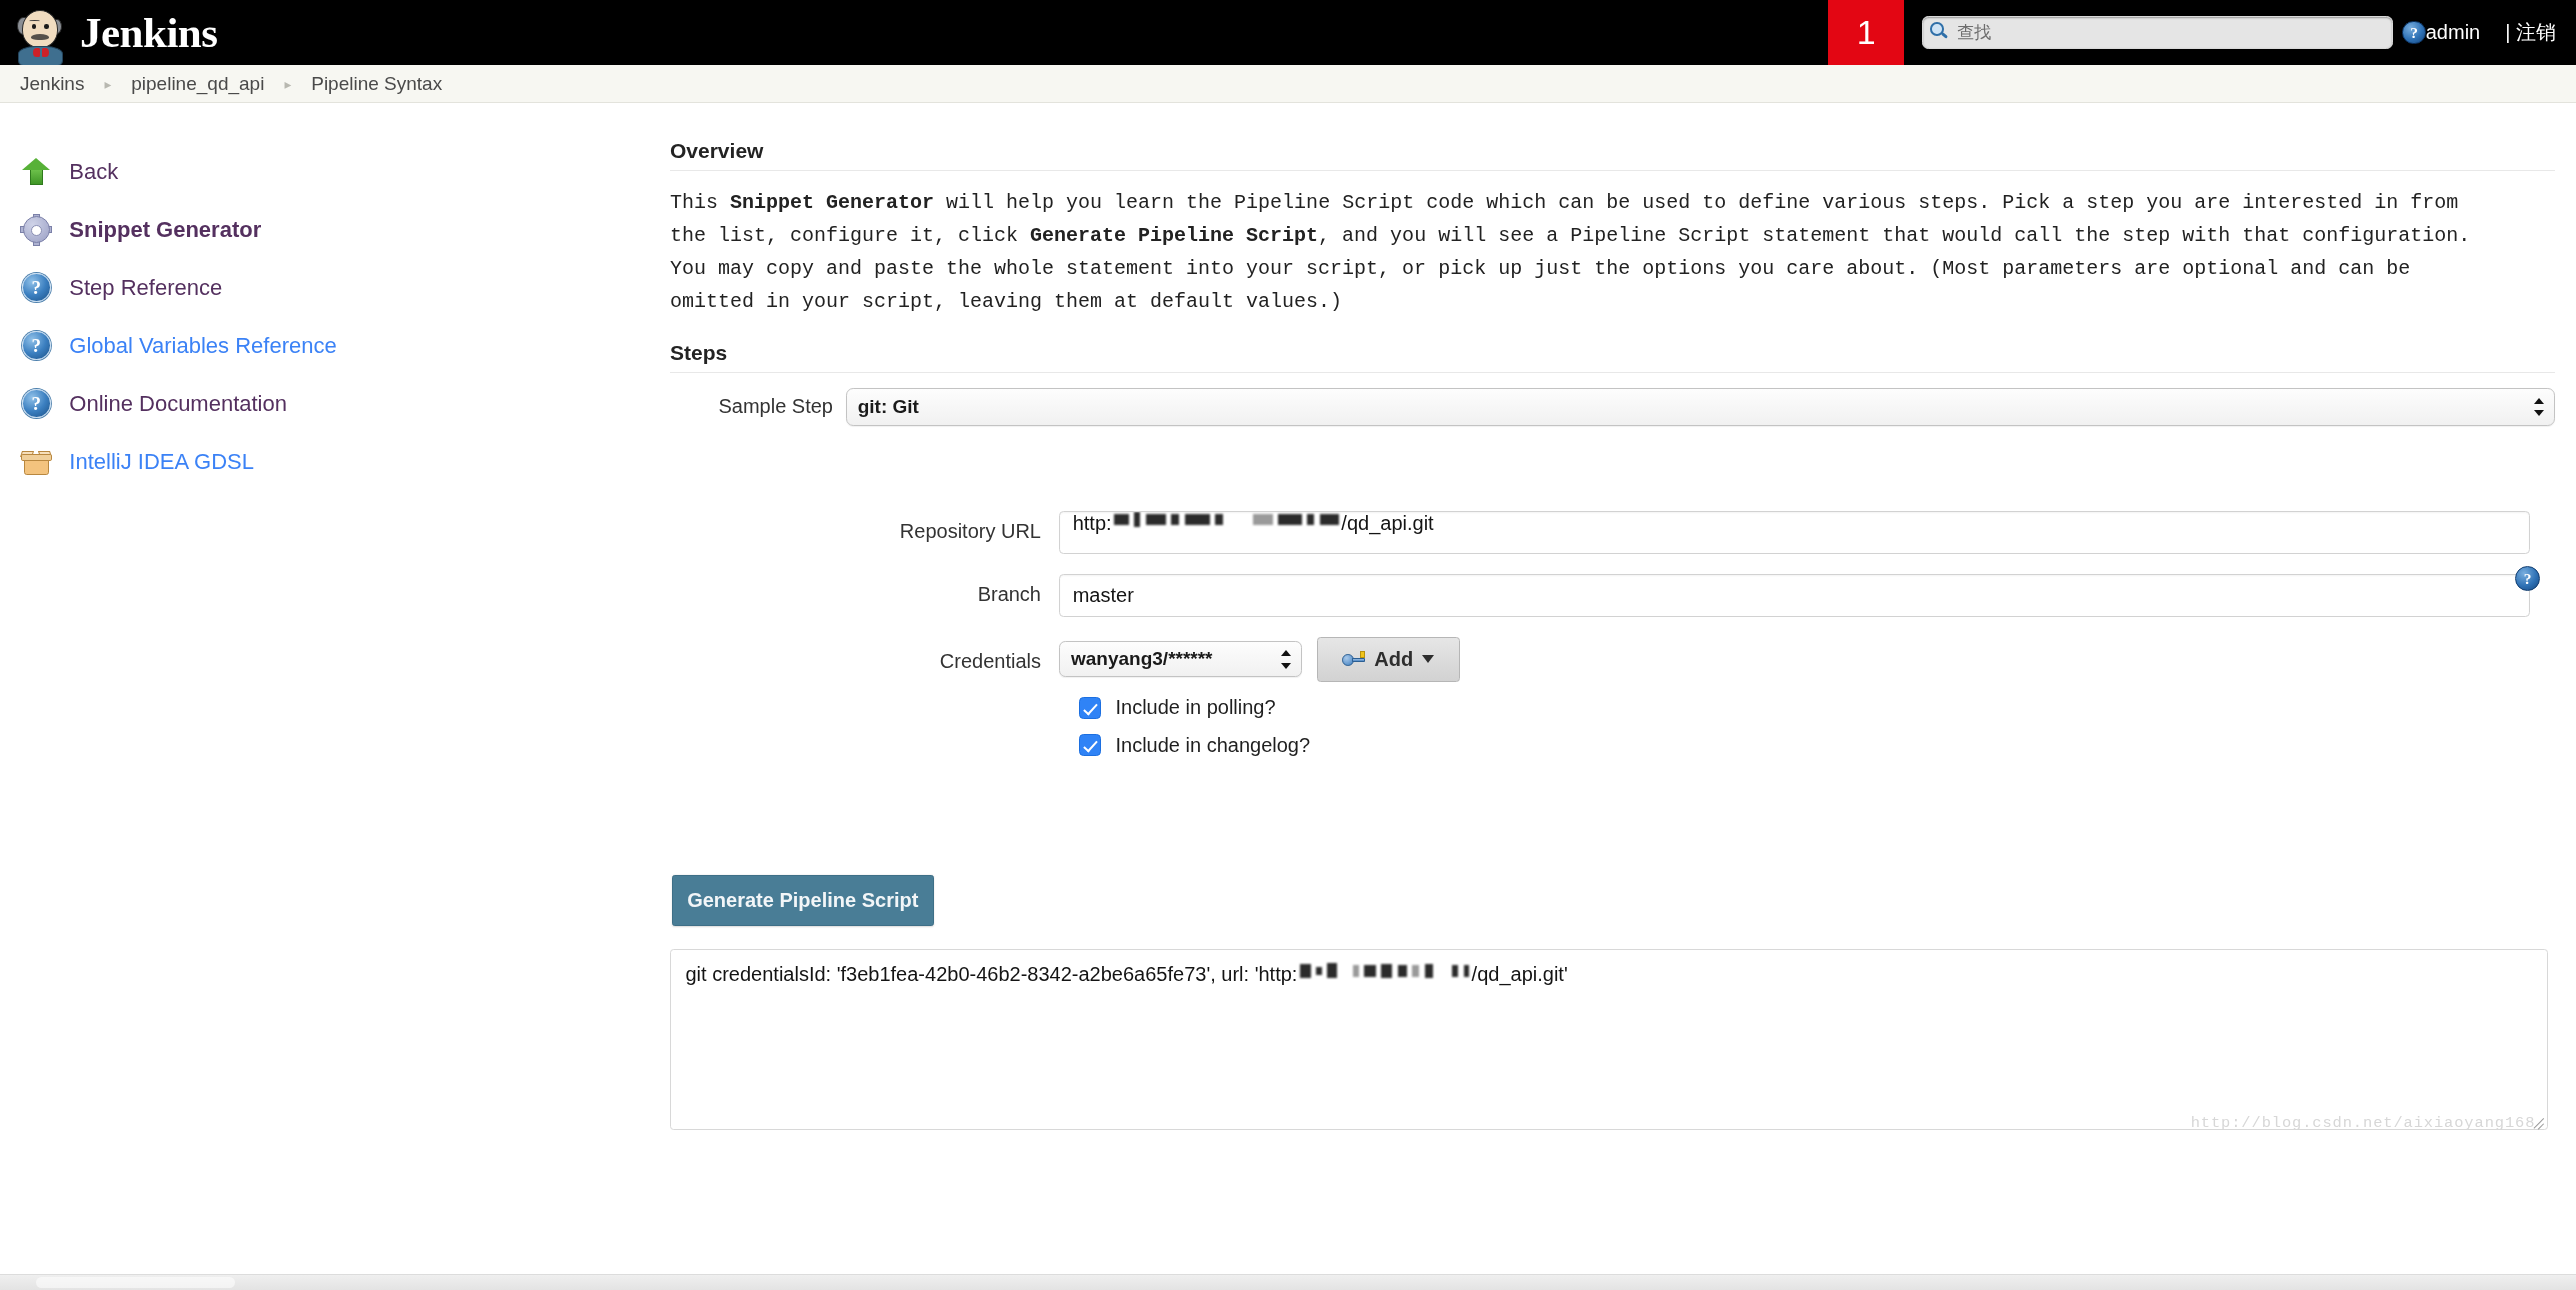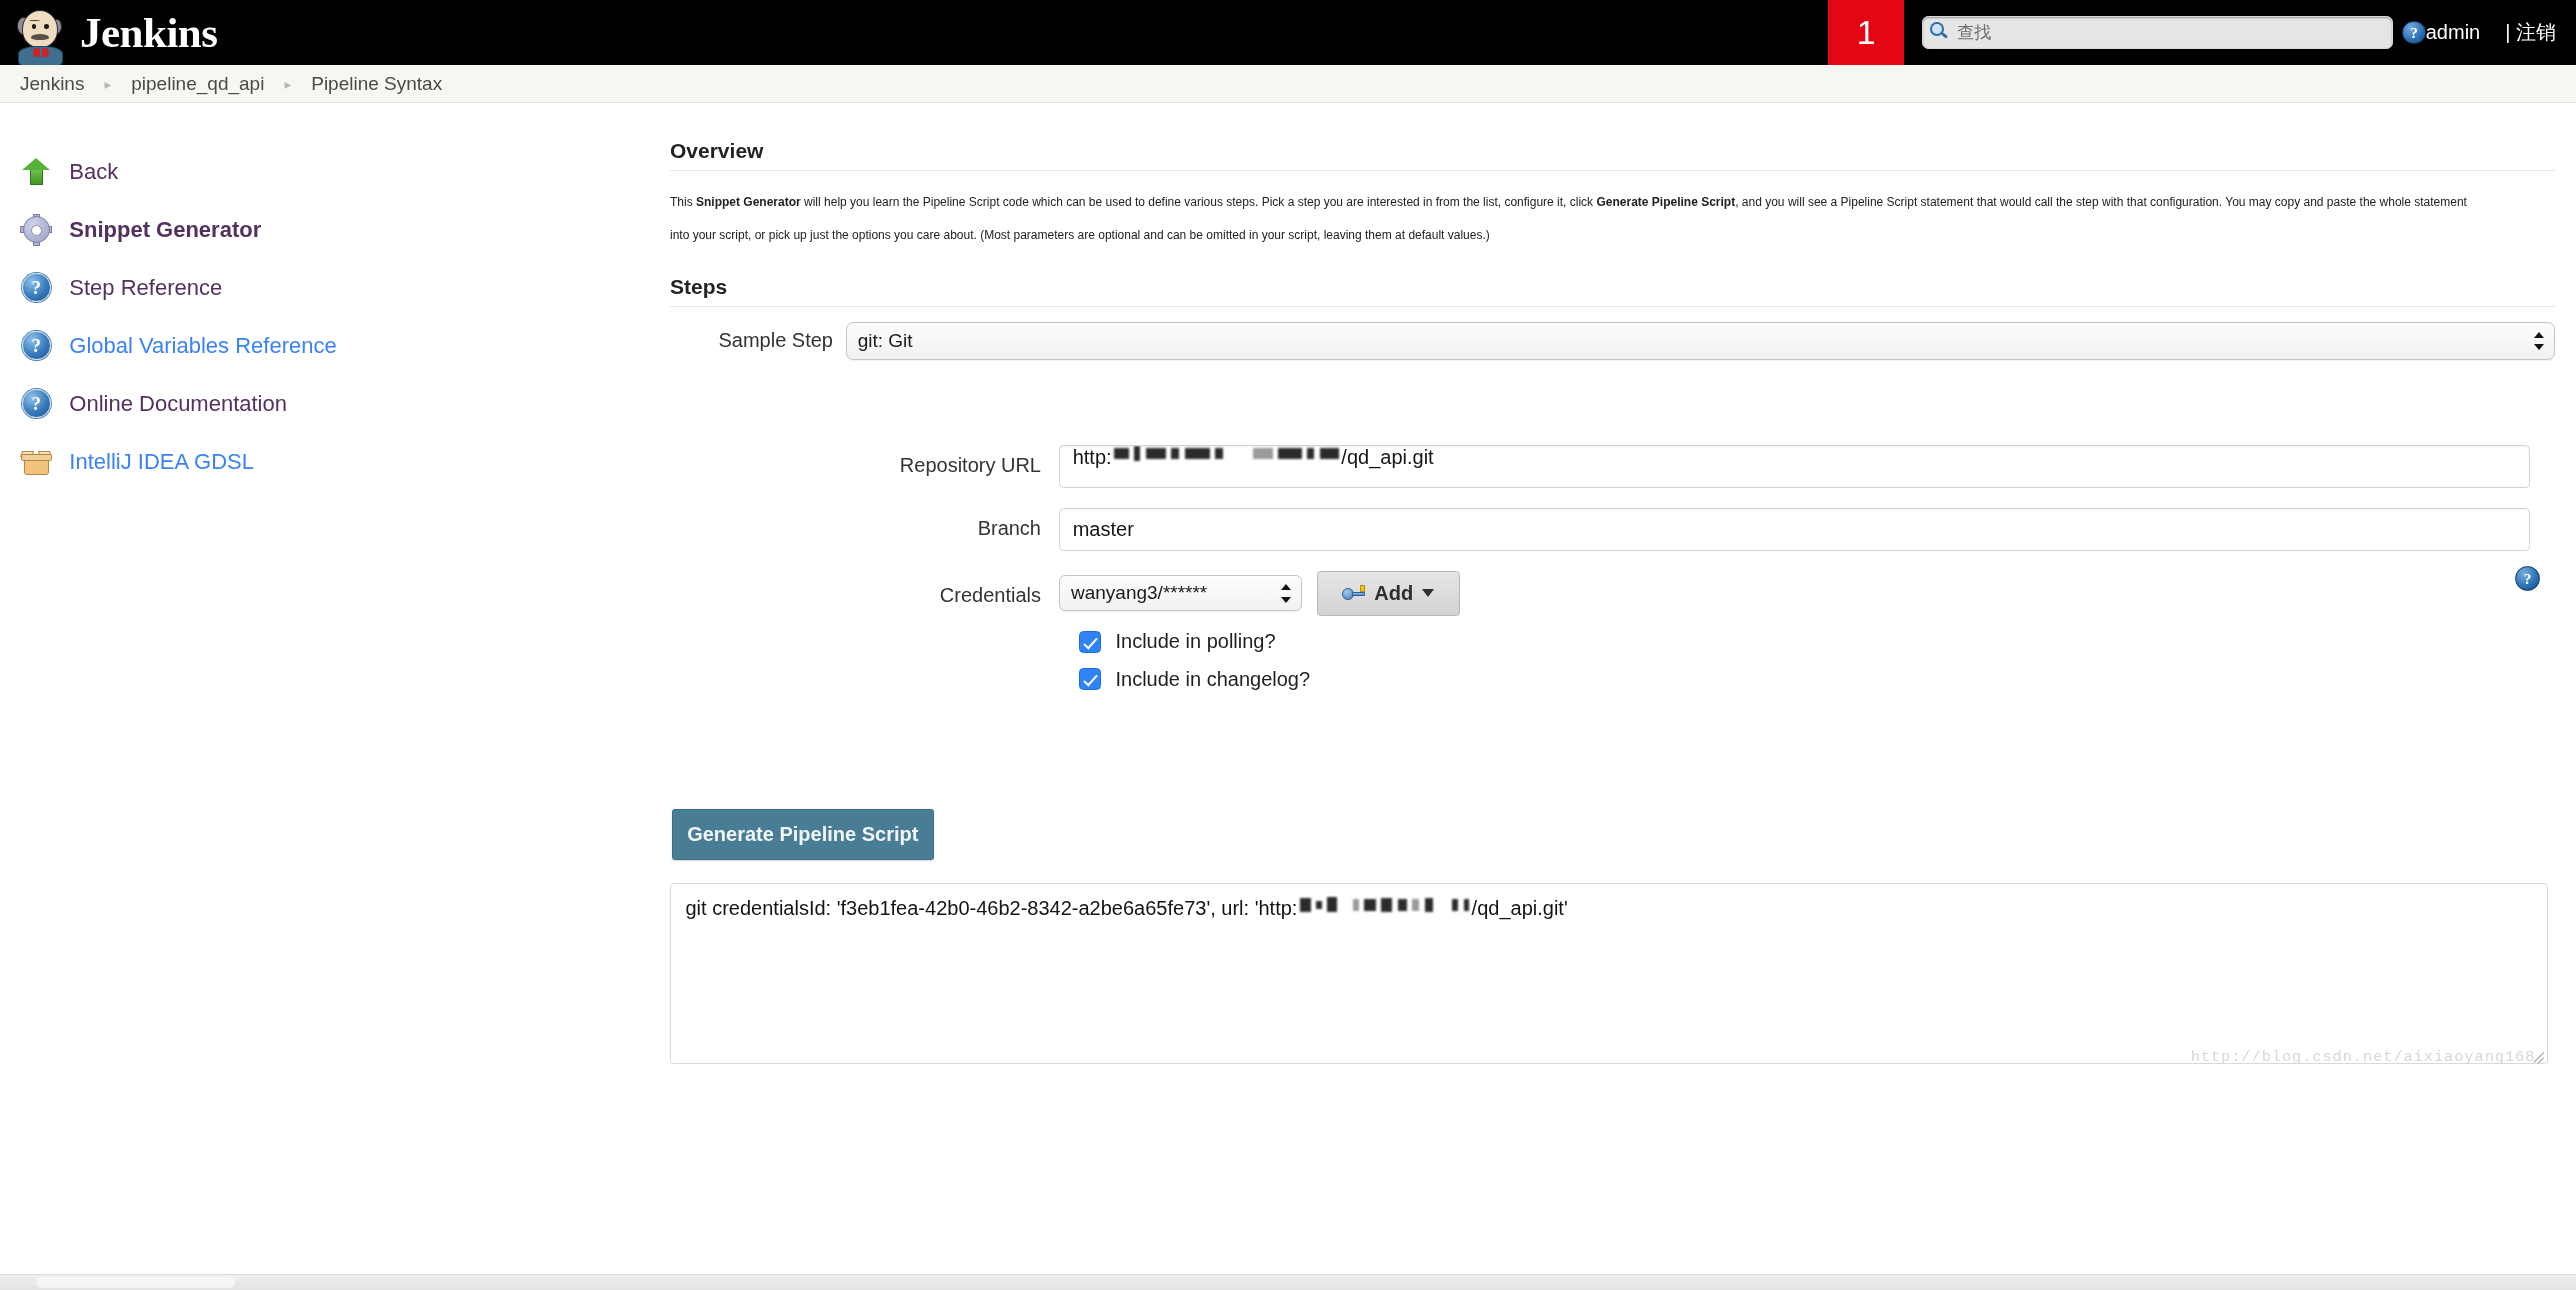--- a/index.html
+++ b/index.html
@@ -328,25 +328,26 @@
   }
   .section-head {
     font-size: 21px;
     font-weight: bold;
     color: #232323;
     padding-bottom: 7.2px;
     border-bottom: 1.8px solid #e8e8e8;
     margin-bottom: 14.5px;
   }
   #overview-text {
-    font-size: 12px;
+    font-size: 20px;
     line-height: 33px;
     color: #222222;
     max-width: 1819px;
     margin-bottom: 23.5px;
+    font-family: Liberation Mono, monospace;
   }
   #overview-text b { font-weight: bold; }
 
   
   #sample-step-row {
     display: flex;
     align-items: center;
     margin-top: 12.7px;
   }
   #sample-step-label {
@@ -363,20 +364,21 @@
     border: 0.9px solid #c3c3c3;
     border-radius: 7.2px;
     height: 38px;
     display: flex;
     align-items: center;
     padding: 0 31px 0 11px;
     font-size: 19px;
     color: #1a1a1a;
     cursor: pointer;
     box-shadow: 0 0.9px 0.9px rgba(0,0,0,.06);
+    font-weight: bold;
   }
   .mac-select .spin {
     position: absolute;
     right: 9px; top: 50%;
     transform: translateY(-50%);
     width: 11px; height: 22px;
   }
   .mac-select .spin:before, .mac-select .spin:after {
     content: ""; position: absolute; left: 0;
     width: 0; height: 0;

